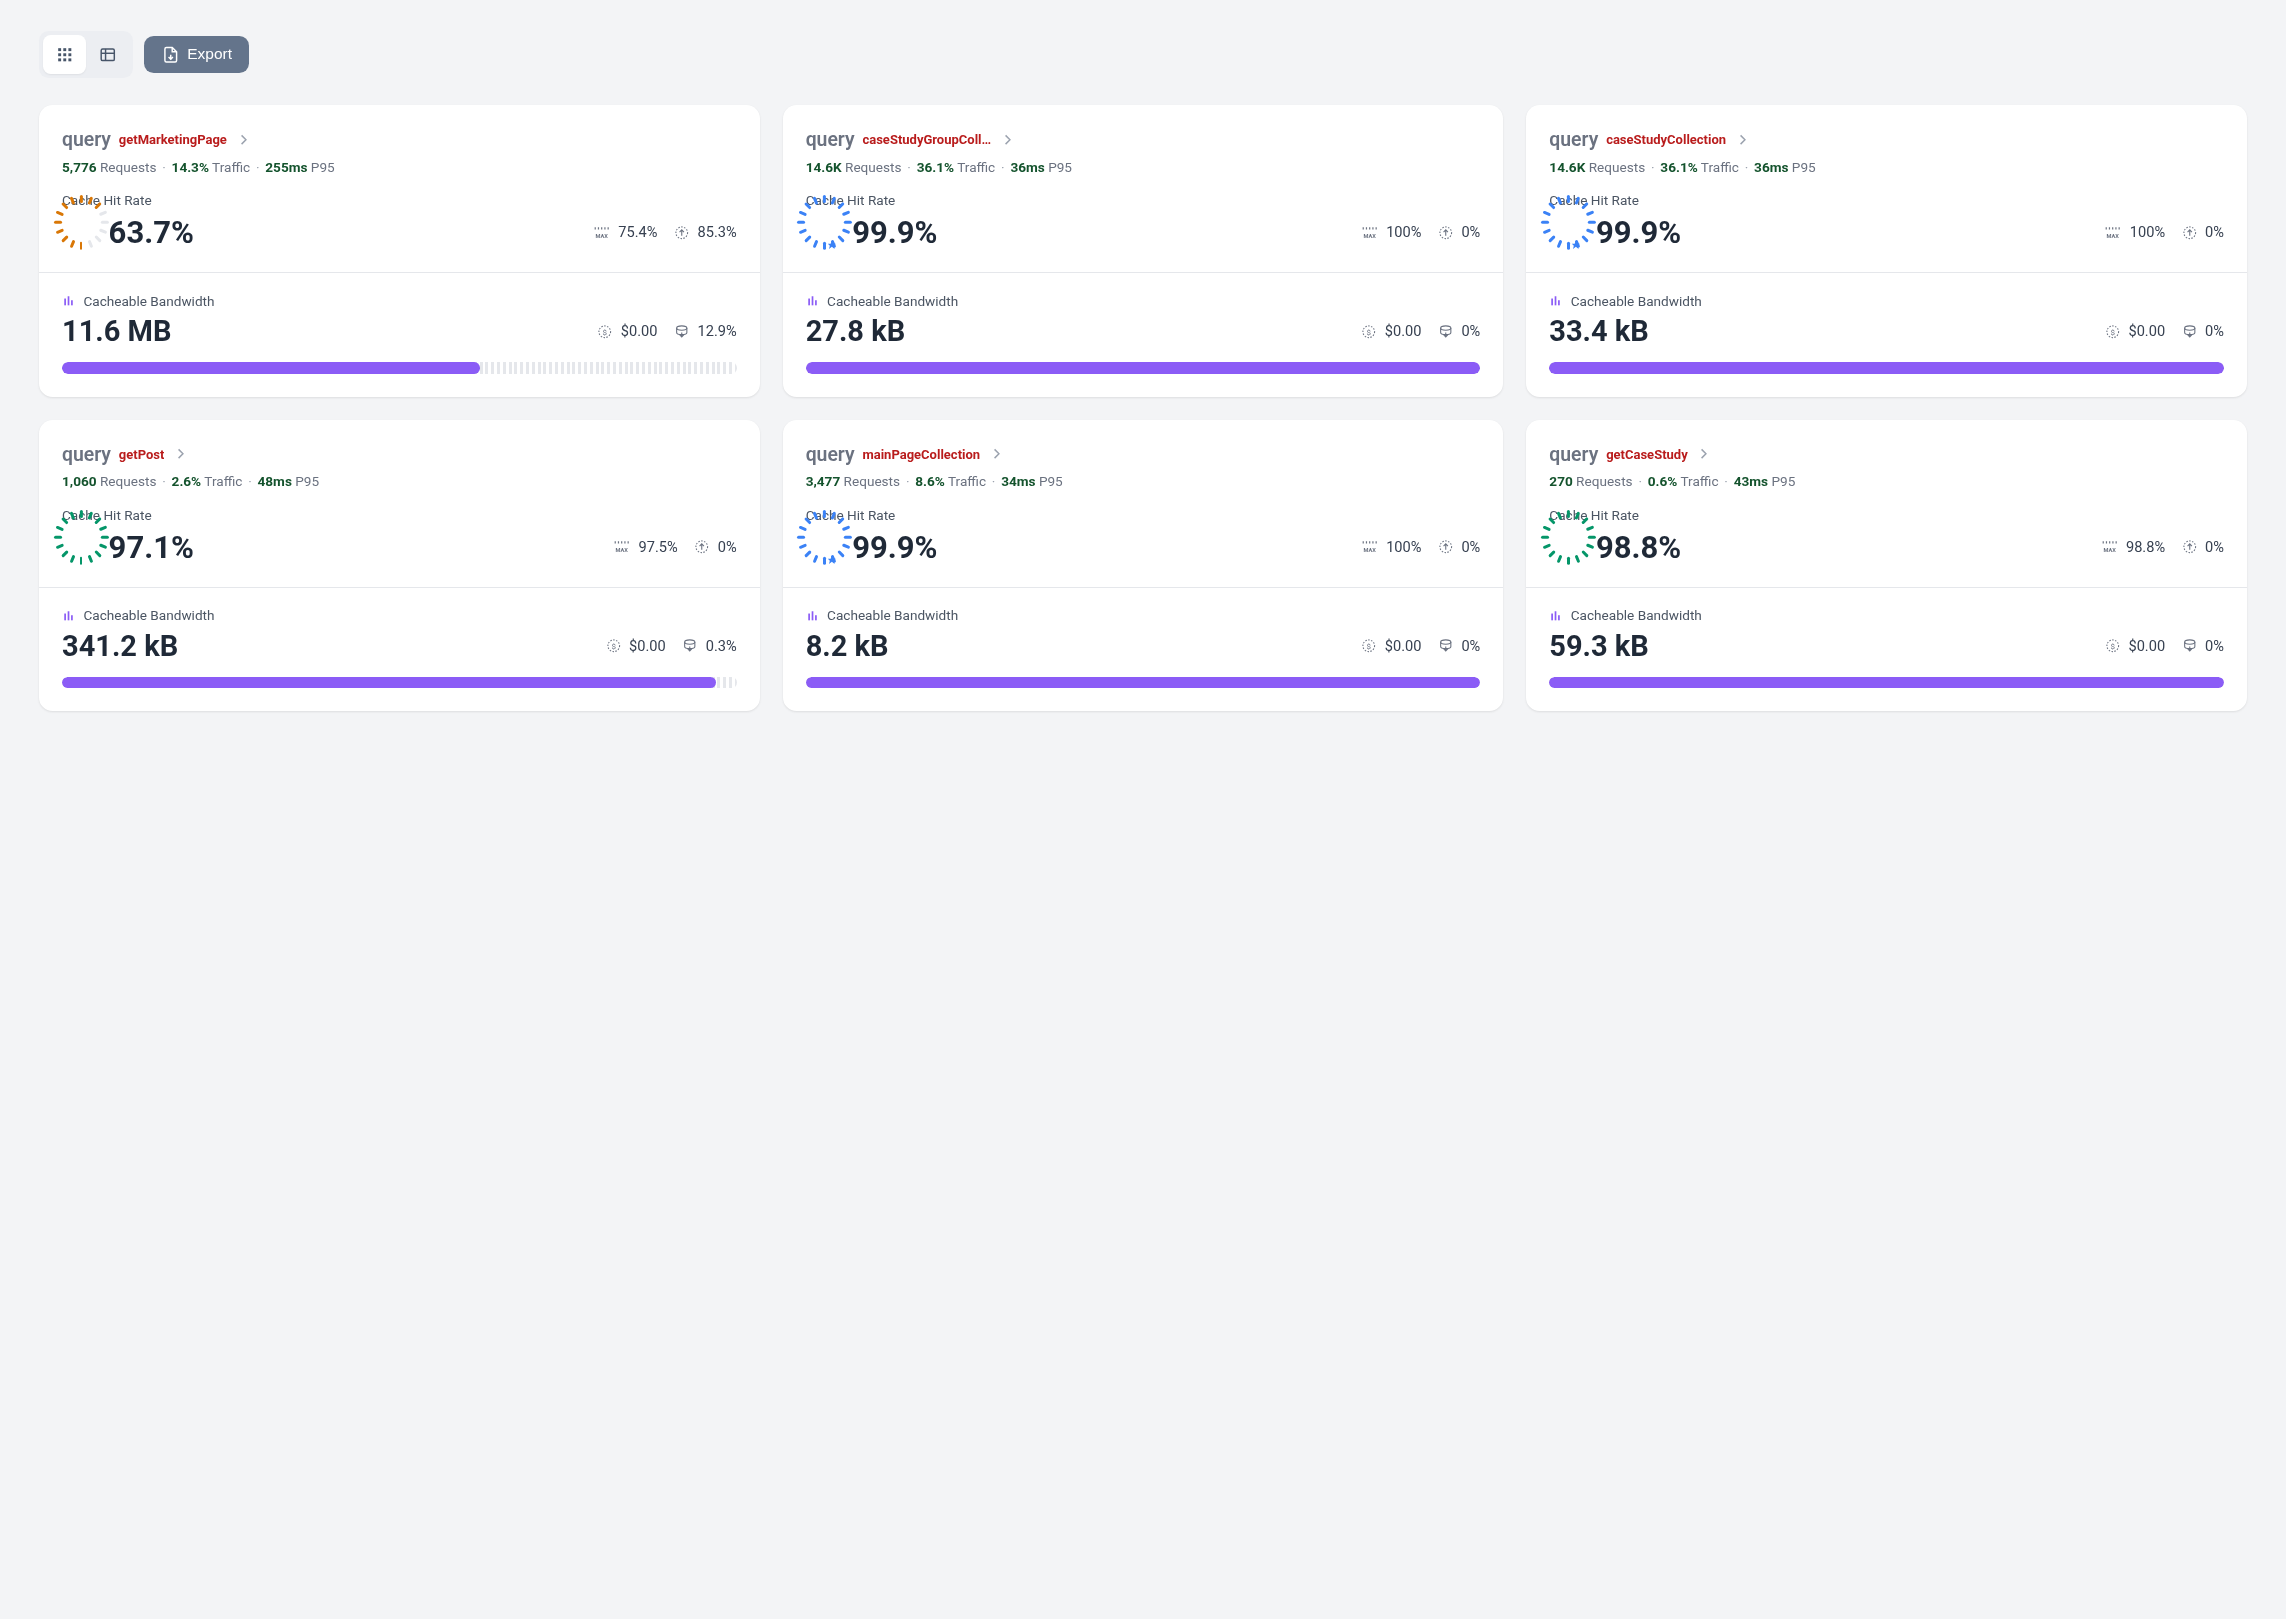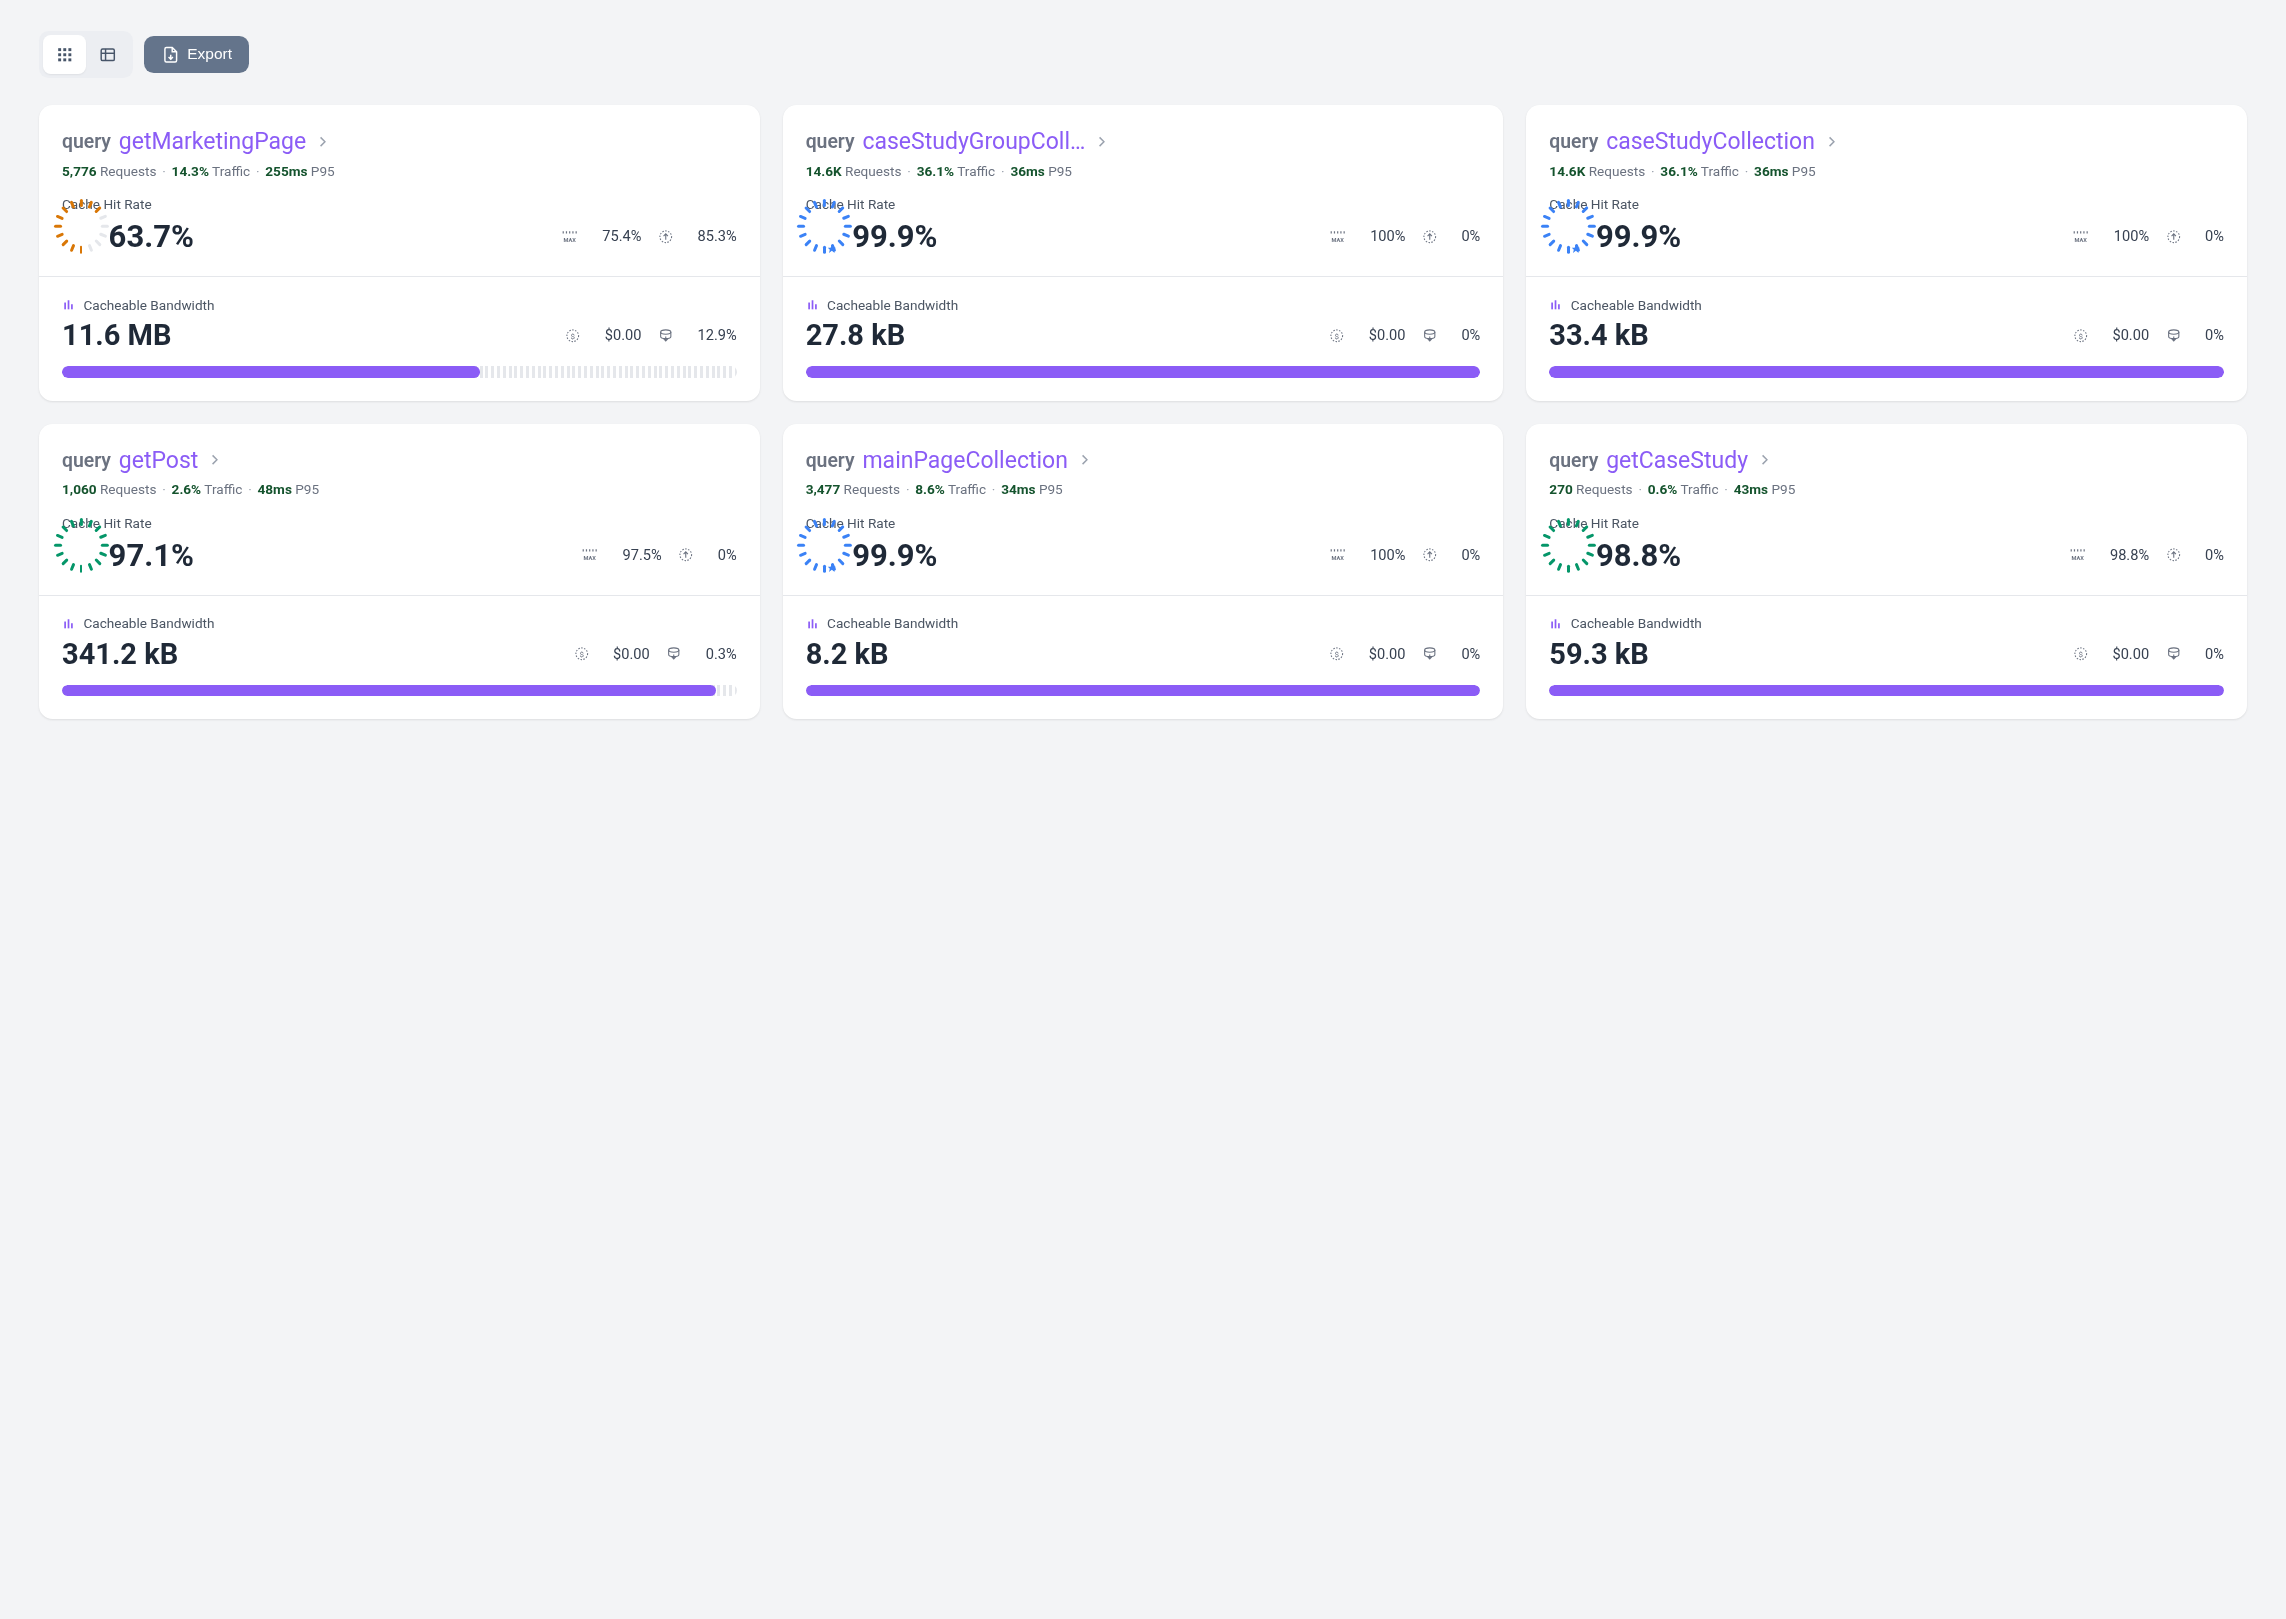--- a/index.html
+++ b/index.html
@@ -42,31 +42,31 @@
   .grid{
     display:grid;grid-template-columns:repeat(3,1fr);gap:23px;
   }
   .card{
     background:var(--card);border-radius:13.6px;box-shadow:0 1px 2.9px rgba(0,0,0,.06),0 1px 1.9px rgba(0,0,0,.04);
     overflow:hidden;
   }
   .card-head{padding:23px 23px 0 23px}
   .qrow{display:flex;align-items:center;gap:7.8px;cursor:pointer}
   .qprefix{font-size:19.4px;font-weight:600;color:#6b7280}
-  .qname{font-size:23px;font-weight:400;color:#8b5cf6;white-space:nowrap;overflow:hidden;text-overflow:ellipsis;max-width:252px}
+  .qname{font-size:13px;font-weight:700;color:#b91c1c;white-space:nowrap;overflow:hidden;text-overflow:ellipsis;max-width:252px}
   .chev{color:#9ca3af;flex-shrink:0}
   .meta{margin-top:7.8px;color:var(--muted);font-size:13.6px;display:flex;flex-wrap:wrap;gap:5.8px;align-items:center}
   .meta b{color:#14532d;font-weight:700}
   .dot{color:#9ca3af}
   .section-label{font-size:13.6px;color:var(--ink-soft);margin-top:17.5px}
   .bigrow{display:flex;align-items:center;justify-content:space-between;margin-top:5.8px}
   .bigleft{display:flex;align-items:center;gap:11.6px}
   .bigval{font-size:31px;font-weight:700;color:#1f2937}
   .minis{display:flex;align-items:center;gap:15.5px}
-  .mini{display:flex;align-items:center;gap:23px;color:#374151;font-size:14.6px}
+  .mini{display:flex;align-items:center;gap:7px;color:#374151;font-size:14.6px}
   .mini svg{flex-shrink:0}
   .divider{border-top:1px solid var(--line);margin-top:21.3px}
   .band{padding:19.4px 23px 23px 23px}
   .band-label{display:flex;align-items:center;gap:7.8px;color:var(--ink-soft);font-size:13.6px;margin-bottom:5.8px}
   .band-row{display:flex;align-items:center;justify-content:space-between}
   .band-val{font-size:29px;font-weight:700;color:#1f2937}
   .progress{margin-top:13.6px;height:11.6px;border-radius:5.8px;background:repeating-linear-gradient(90deg,#e5e7eb 0 2.9px,transparent 2.9px 5.8px);overflow:hidden}
   .progress .fill{height:100%;background:var(--purple);border-radius:5.8px}
   
   .ring{width:35px;height:35px;position:relative;flex-shrink:0}

